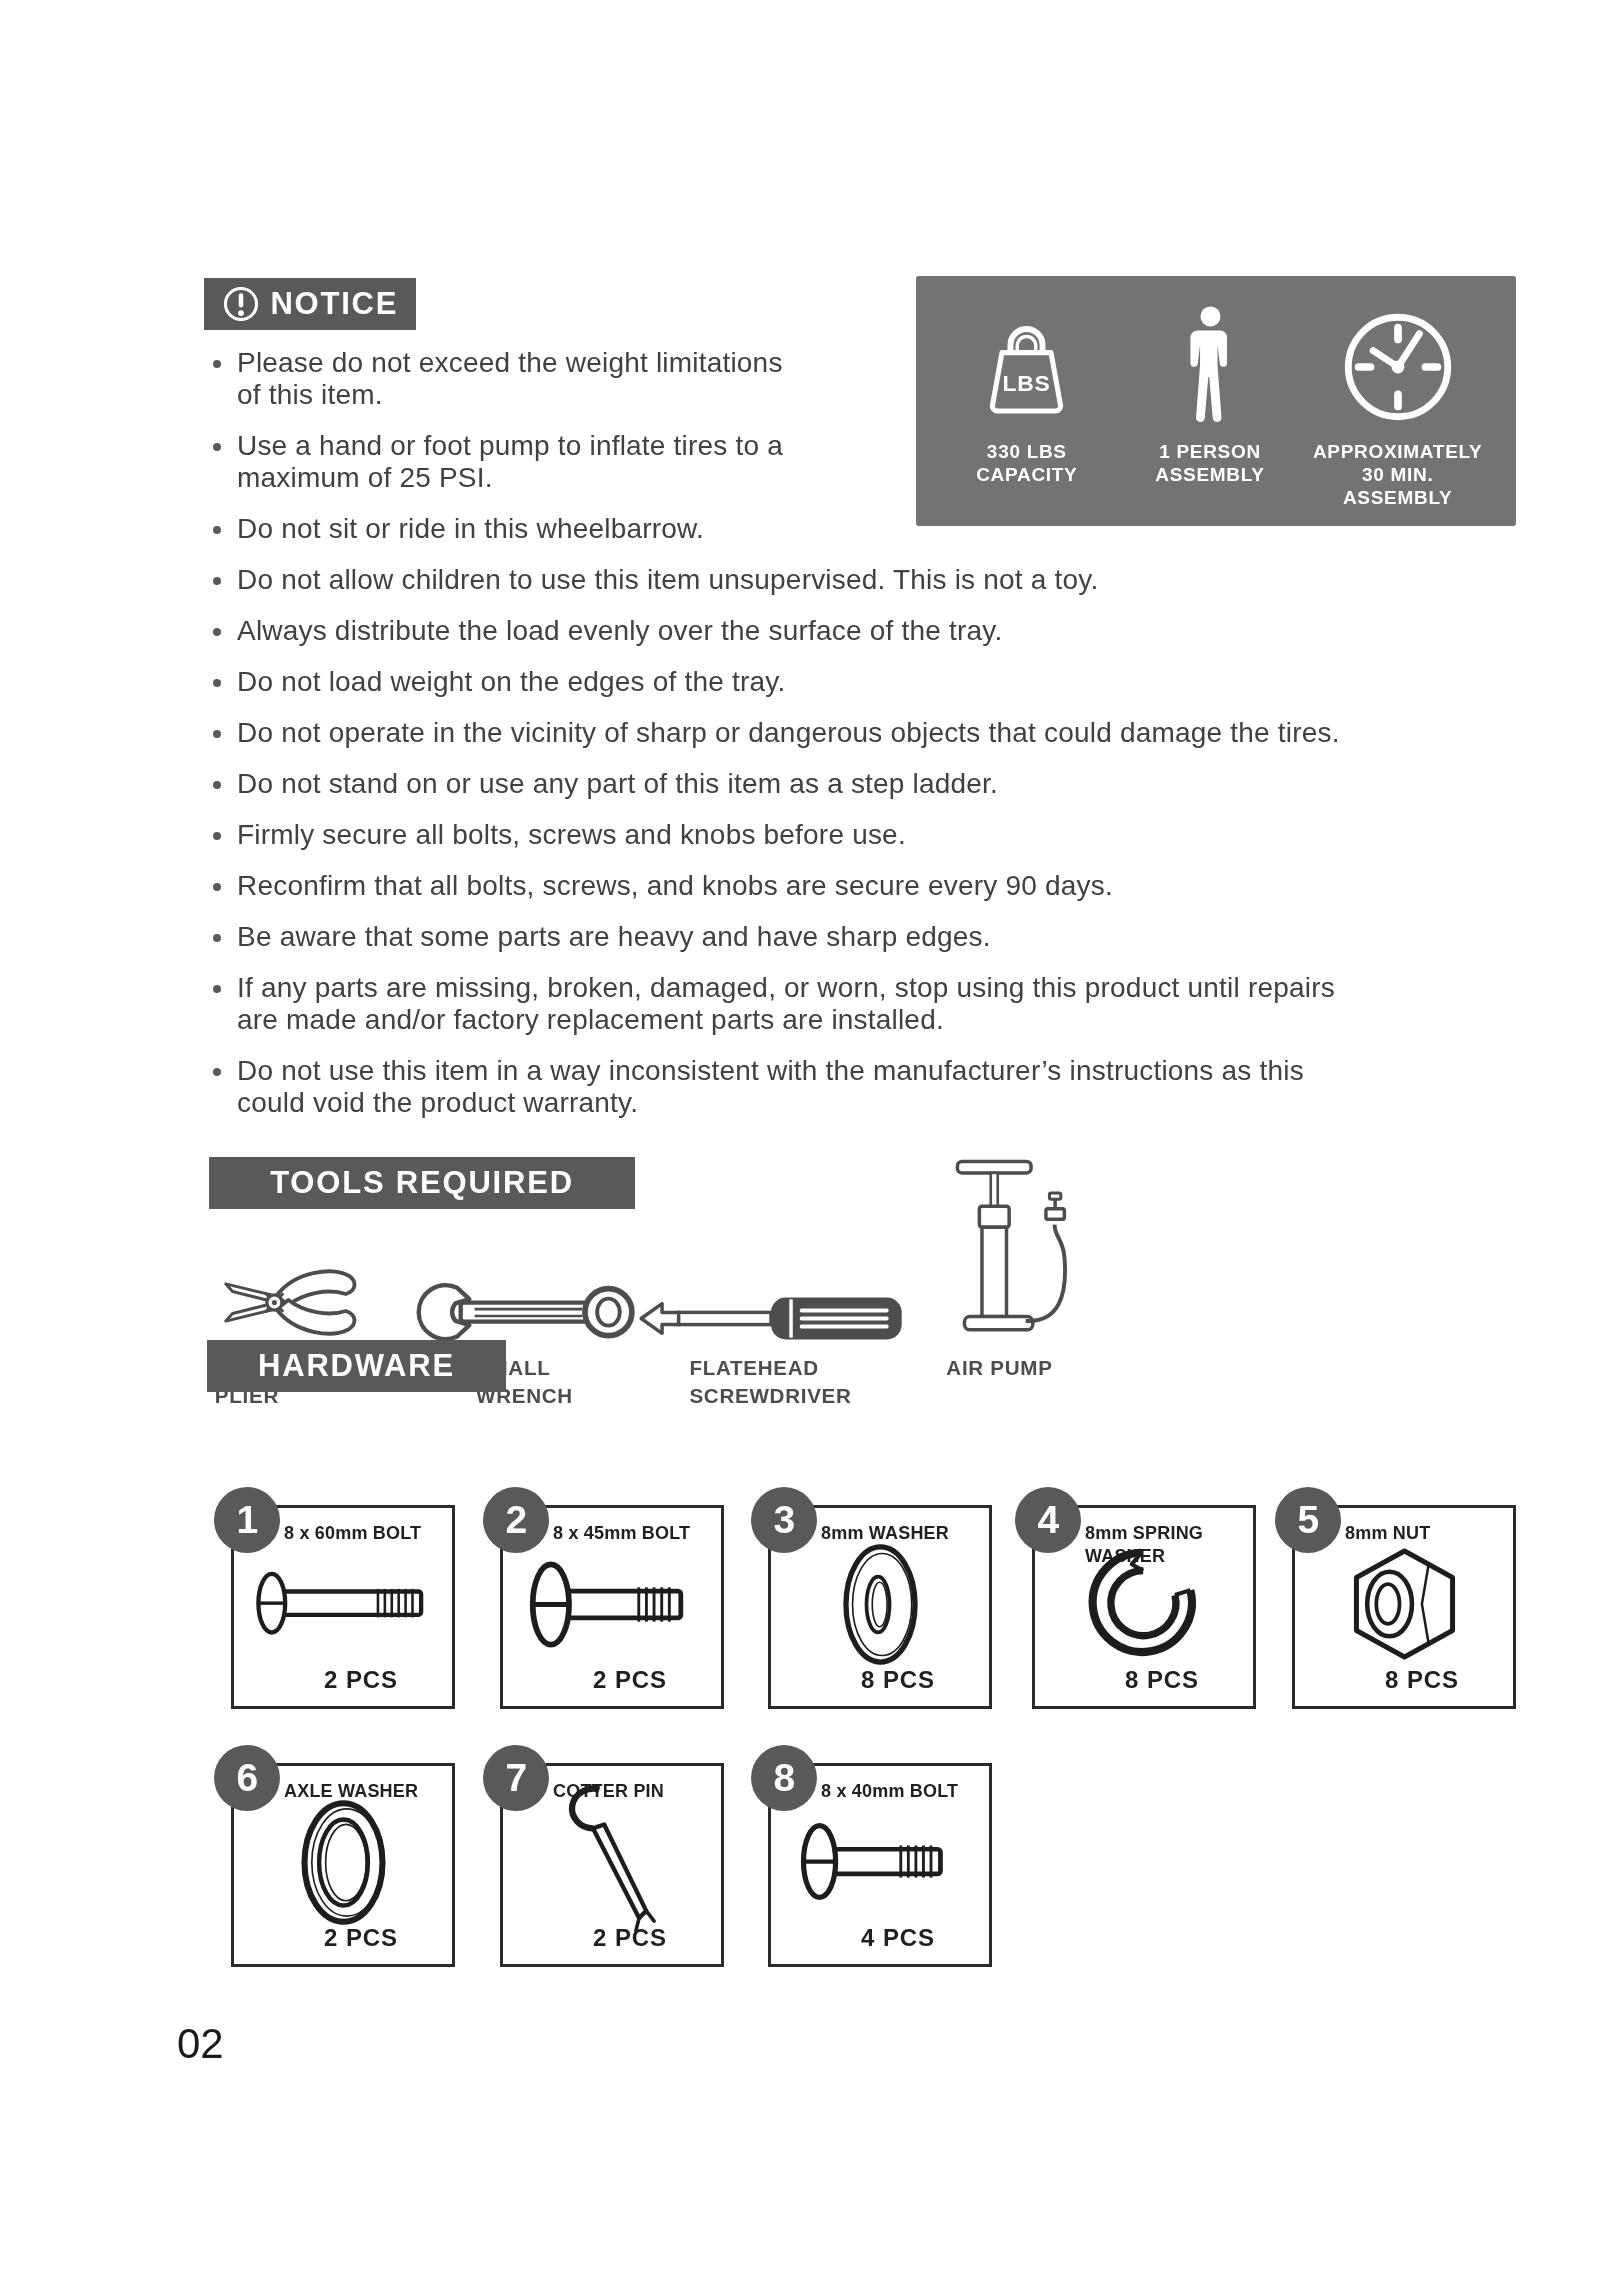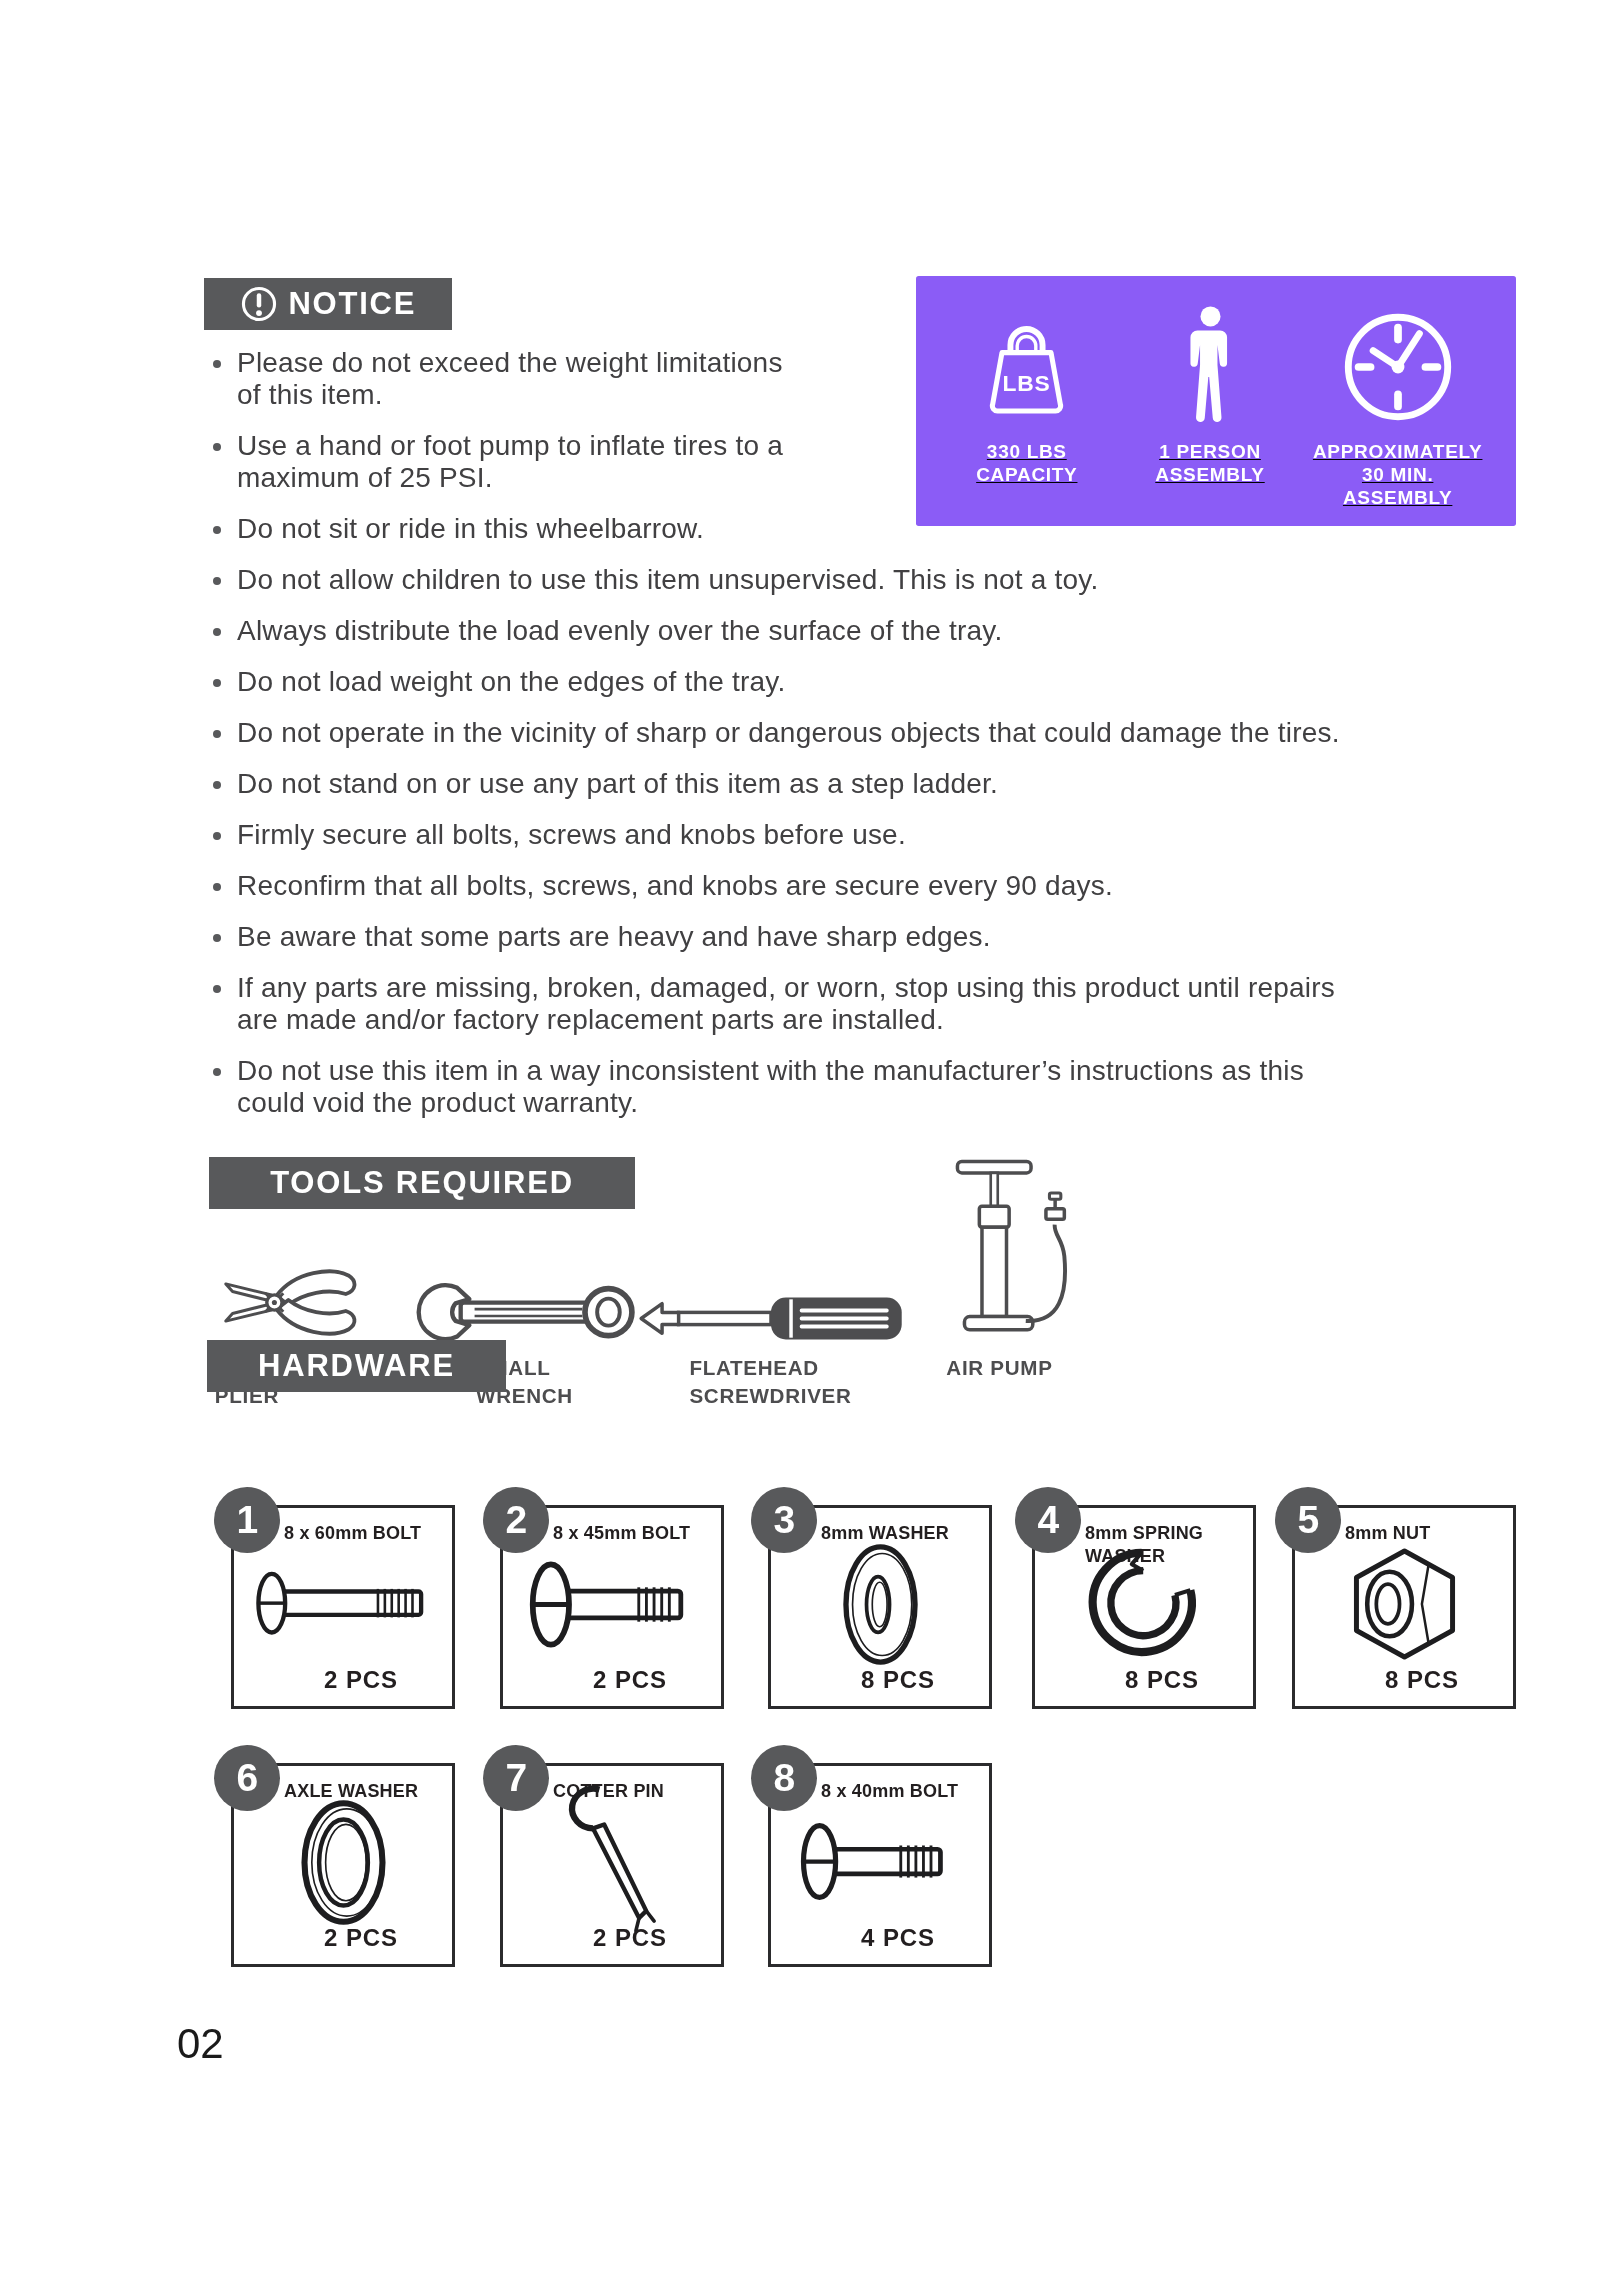--- a/index.html
+++ b/index.html
@@ -1,36 +1,36 @@
 <!DOCTYPE html>
 <html style="font-size:14.3px"><head>
 <meta charset="utf-8">
 <style>
   html,body{margin:0;padding:0;background:#fff;}
   #page{position:relative;width:1621px;height:2293px;background:#ffffff;
         font-family:"Liberation Sans",sans-serif;overflow:hidden;}
 
   .section-header{position:absolute;background:#58595b;color:#fff;font-weight:700;
         display:flex;align-items:center;justify-content:center;letter-spacing:1.8px;font-size:31px;}
-  #notice-header{left:204px;top:278px;width:248px;height:52px;gap:10.7px;}
+  #notice-header{left:204px;top:278px;width:212px;height:52px;gap:10.7px;}
   #tools-header{left:209px;top:1157px;width:426px;height:52px;}
   #hardware-header{left:207px;top:1340px;width:299px;height:52px;}
   .header-icon{display:flex;align-items:center;}
 
   
   #notice-list{position:absolute;left:213px;top:347px;width:1303px;list-style:none;margin:0;padding:0;}
   .notice-item{position:relative;padding-left:24px;margin-bottom:19px;font-size:28px;line-height:32px;
         color:#414042;letter-spacing:0.2px;}
   .notice-item::before{content:"";position:absolute;left:0;top:12.5px;width:8px;height:8px;
         border-radius:50%;background:#58595b;}
   .notice-line{white-space:nowrap;}
 
   
-  #info-box{position:absolute;left:916px;top:276px;width:600px;height:250px;background:#8b5cf6;
-        border-radius:2.7px;display:flex;padding:29px 12px 0 9px;box-sizing:border-box;text-decoration:underline;}
+  #info-box{position:absolute;left:916px;top:276px;width:600px;height:250px;background:#737373;
+        border-radius:2.7px;display:flex;padding:29px 12px 0 9px;box-sizing:border-box;}
   .info-col{display:flex;flex-direction:column;align-items:center;}
   .info-col-0{width:204px;}
   .info-col-1{width:163px;}
   .info-col-2{width:213px;}
   .info-icon{height:124px;display:flex;align-items:center;justify-content:center;}
   .info-caption{margin-top:10.7px;color:#ffffff;font-weight:700;font-size:19px;line-height:23px;
         text-align:center;letter-spacing:0.7px;}
 
   
   .tool{position:absolute;display:flex;flex-direction:column;align-items:center;}

